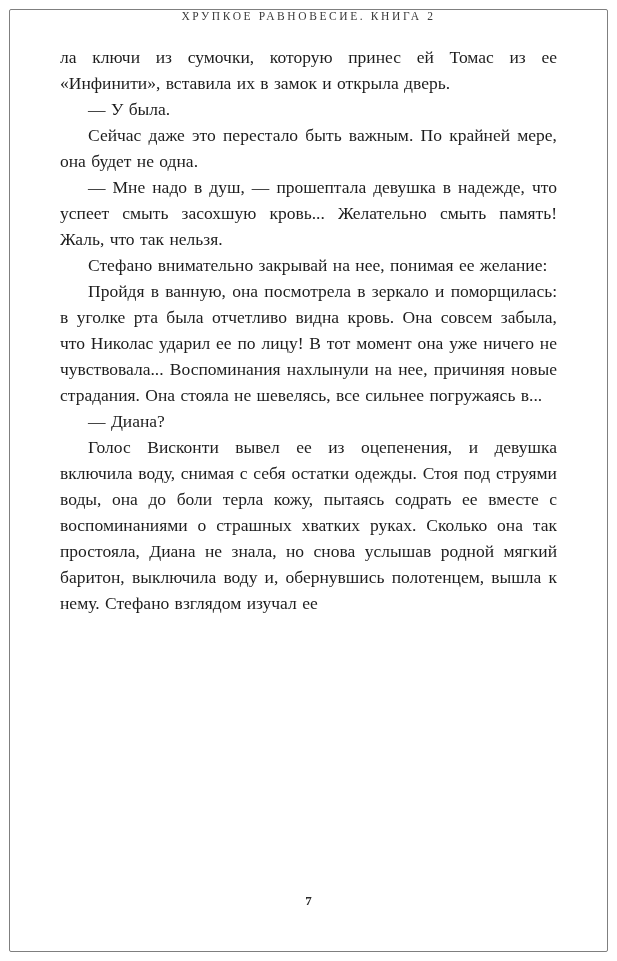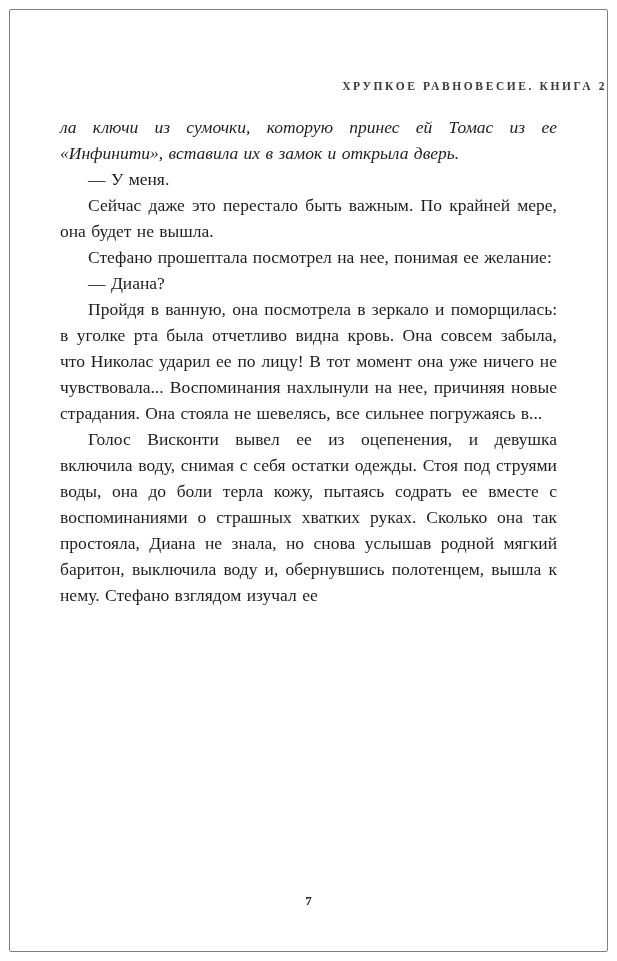--- a/index.html
+++ b/index.html
@@ -19,68 +19,67 @@
     left: 9px;
     right: 9px;
     bottom: 9px;
     border: 1px solid #7f7f7f;
     border-radius: 2px;
     background: #ffffff;
     overflow: hidden;
     box-sizing: border-box;
   }
   .running-head {
-    margin-top: 70px;
     margin-bottom: 22px;
-    text-align: right;
+    text-align: center;
     font-size: 11.5px;
-    font-weight: bold;
+    font-weight: normal;
     letter-spacing: 2.6px;
     color: #3a3a3a;
     text-transform: uppercase;
   }
   .body-text {
     padding: 0 50px;
     color: #1d1d1d;
     font-size: 17.5px;
     line-height: 26px;
     text-align: justify;
     hyphens: auto;
     -webkit-hyphens: auto;
   }
   .para {
     margin: 0;
     text-indent: 28px;
     word-spacing: 1px;
   }
   .para.no-indent {
     text-indent: 0;
-    font-style: italic;
   }
   .folio {
     position: absolute;
     left: 0;
     right: 0;
     bottom: 42px;
     text-align: center;
     font-size: 13px;
     font-weight: bold;
     color: #2a2a2a;
   }
 </style>
 </head>
 <body>
 
 <div class="page">
   <div class="running-head">ХРУПКОЕ РАВНОВЕСИЕ. КНИГА 2</div>
 
   <div class="body-text">
     <p class="para no-indent" lang="ru">ла ключи из сумочки, которую принес ей Томас из ее «Инфинити», вставила их в замок и открыла дверь.</p>
-    <p class="para" lang="ru">— У меня.</p>
-    <p class="para" lang="ru">Сейчас даже это перестало быть важным. По крайней мере, она будет не вышла.</p>
-    <p class="para" lang="ru">Стефано прошептала посмотрел на нее, понимая ее желание:</p>
+    <p class="para" lang="ru">— У была.</p>
+    <p class="para" lang="ru">Сейчас даже это перестало быть важным. По крайней мере, она будет не одна.</p>
+    <p class="para" lang="ru">— Мне надо в душ, — прошептала девушка в надежде, что успеет смыть засохшую кровь... Желательно смыть память! Жаль, что так нельзя.</p>
+    <p class="para" lang="ru">Стефано внимательно закрывай на нее, понимая ее желание:</p>
+    <p class="para" lang="ru">Пройдя в ванную, она посмотрела в зеркало и поморщилась: в уголке рта была отчетливо видна кровь. Она совсем забыла, что Николас ударил ее по лицу! В тот момент она уже ничего не чувствовала... Воспоминания нахлынули на нее, причиняя новые страдания. Она стояла не шевелясь, все сильнее погружаясь в...</p>
     <p class="para" lang="ru">— Диана?</p>
-    <p class="para" lang="ru">Пройдя в ванную, она посмотрела в зеркало и поморщилась: в уголке рта была отчетливо видна кровь. Она совсем забыла, что Николас ударил ее по лицу! В тот момент она уже ничего не чувствовала... Воспоминания нахлынули на нее, причиняя новые страдания. Она стояла не шевелясь, все сильнее погружаясь в...</p>
     <p class="para" lang="ru">Голос Висконти вывел ее из оцепенения, и девушка включила воду, снимая с себя остатки одежды. Стоя под струями воды, она до боли терла кожу, пытаясь содрать ее вместе с воспоминаниями о страшных хватких руках. Сколько она так простояла, Диана не знала, но снова услышав родной мягкий баритон, выключила воду и, обернувшись полотенцем, вышла к нему. Стефано взглядом изучал ее</p>
   </div>
 
   <div class="folio">7</div>
 </div>
 
 </body></html>

